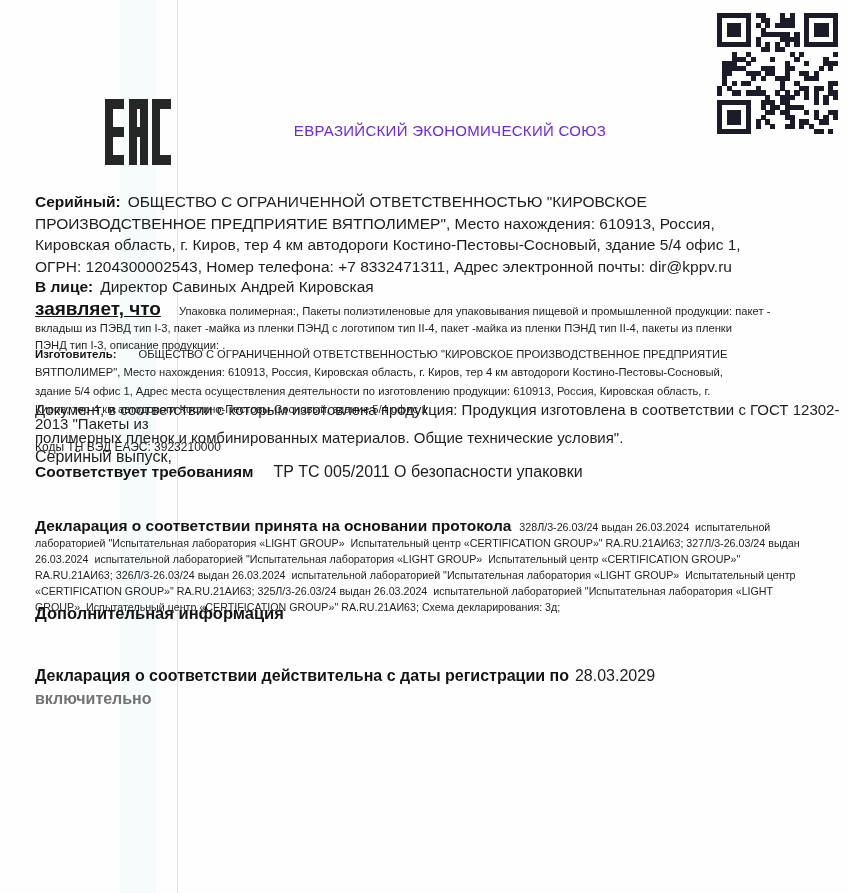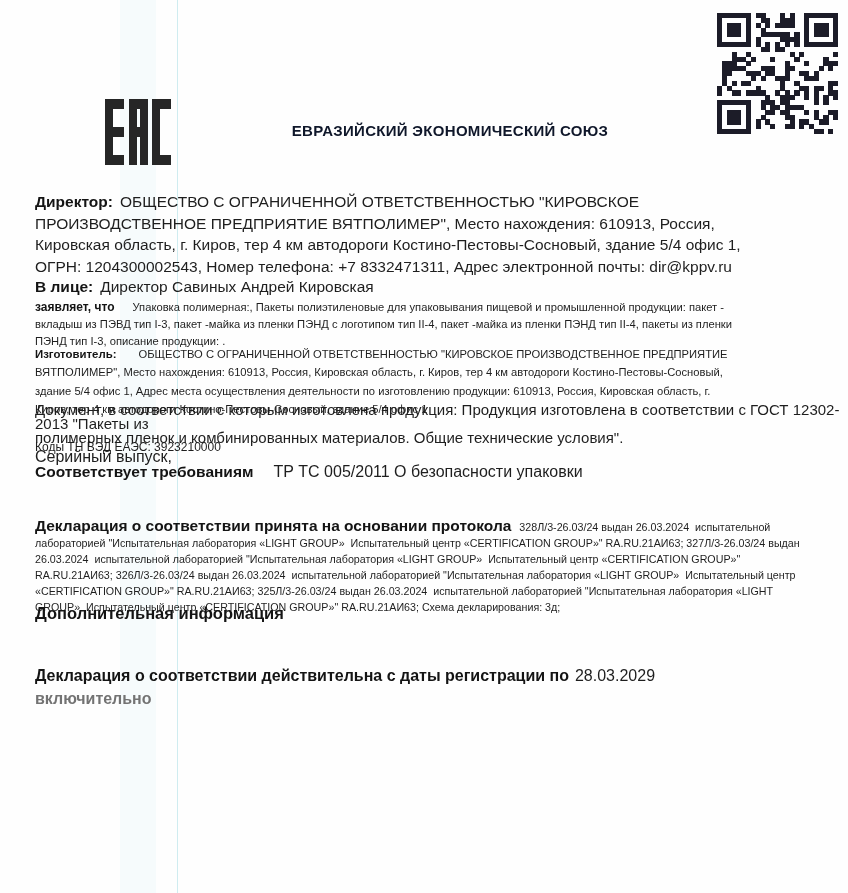--- a/index.html
+++ b/index.html
@@ -15,36 +15,36 @@
   
   .scan-band { position:absolute; top:0; bottom:0; left:120px; width:36px;
                background:rgba(205,238,242,0.16); pointer-events:none; }
   .scan-line { position:absolute; top:0; bottom:0; left:177px; width:1px;
                background:rgba(150,215,224,0.45); pointer-events:none; }
 
   .qr { position:absolute; left:717px; top:13px; width:121px; height:121px; }
   .eac { position:absolute; left:105px; top:99px; width:66px; height:66px; }
 
   .hdr { position:absolute; left:52px; right:0; top:122px; text-align:center; }
-  .hdr .l1, .hdr .l2 { font-weight:bold; font-size:15px; letter-spacing:.3px; color:#0f172a; }
+  .hdr .l1, .hdr .l2 { font-weight:normal; font-size:15px; letter-spacing:.3px; color:#6d28d9; }
   .hdr .l2 { margin-top:15px; }
 
   .doc { position:absolute; left:35px; top:0; width:813px; }
   .doc p { position:absolute; left:0; width:100%; }
 
   .cont { white-space:pre-wrap; }
   b { line-height:1; color:#141414; }
 
   .p-applicant     { top:191px; font-size:15.5px; line-height:21.5px; }
   .p-applicant b   { padding-right:7px; }
   .p-person        { top:276px; font-size:15.5px; line-height:21.5px; }
   .p-person b      { padding-right:7px;text-align:right; }
 
   .p-declares      { top:299px; font-size:11.2px; line-height:17.2px; }
-  .p-declares b    { font-size:12px; padding-right:18px; }
+  .p-declares b    { font-size:19px; padding-right:18px;text-decoration:underline; }
   .p-manufacturer  { top:345px; font-size:11.2px; line-height:18.4px; }
   .p-manufacturer b{ font-size:11.4px; padding-right:22px; }
   .p-document      { top:403px; font-size:15px; line-height:14px; }
   .p-tnved         { top:440px; font-size:12px; line-height:15px; }
   .p-serial        { top:449px; font-size:16px; line-height:15px; }
 
   .p-complies      { top:462px; font-size:16px; line-height:20px; }
   .p-complies b    { font-size:15.5px; padding-right:20px; }
 
   .p-basis         { top:518px; font-size:10.7px; line-height:15.9px; }
@@ -354,21 +354,21 @@
       <rect x="47" y="56" width="19" height="10"></rect>
     </g>
   </svg>
 
   <div class="hdr">
     <div class="l1">ЕВРАЗИЙСКИЙ ЭКОНОМИЧЕСКИЙ СОЮЗ</div>
   </div>
 
   <div class="doc">
 
-    <p class="p-applicant"><b>Директор:</b><span class="cont">ОБЩЕСТВО С ОГРАНИЧЕННОЙ ОТВЕТСТВЕННОСТЬЮ "КИРОВСКОЕ
+    <p class="p-applicant"><b>Серийный:</b><span class="cont">ОБЩЕСТВО С ОГРАНИЧЕННОЙ ОТВЕТСТВЕННОСТЬЮ "КИРОВСКОЕ
 ПРОИЗВОДСТВЕННОЕ ПРЕДПРИЯТИЕ ВЯТПОЛИМЕР", Место нахождения: 610913, Россия,
 Кировская область, г. Киров, тер 4 км автодороги Костино-Пестовы-Сосновый, здание 5/4 офис 1,
 ОГРН: 1204300002543, Номер телефона: +7 8332471311, Адрес электронной почты: dir@kppv.ru</span></p>
 
     <p class="p-person"><b>В лице:</b><span>Директор Савиных Андрей Кировская</span></p>
 
     <p class="p-declares"><b>заявляет, что</b><span class="cont">Упаковка полимерная:, Пакеты полиэтиленовые для упаковывания пищевой и промышленной продукции: пакет -
 вкладыш из ПЭВД тип I-3, пакет -майка из пленки ПЭНД с логотипом тип II-4, пакет -майка из пленки ПЭНД тип II-4, пакеты из пленки
 ПЭНД тип I-3, описание продукции: .</span></p>
 

